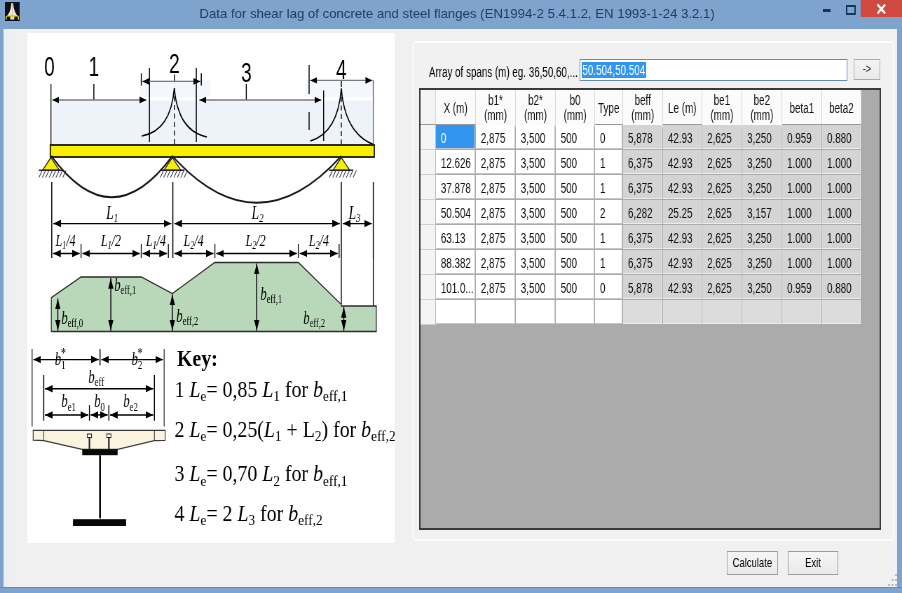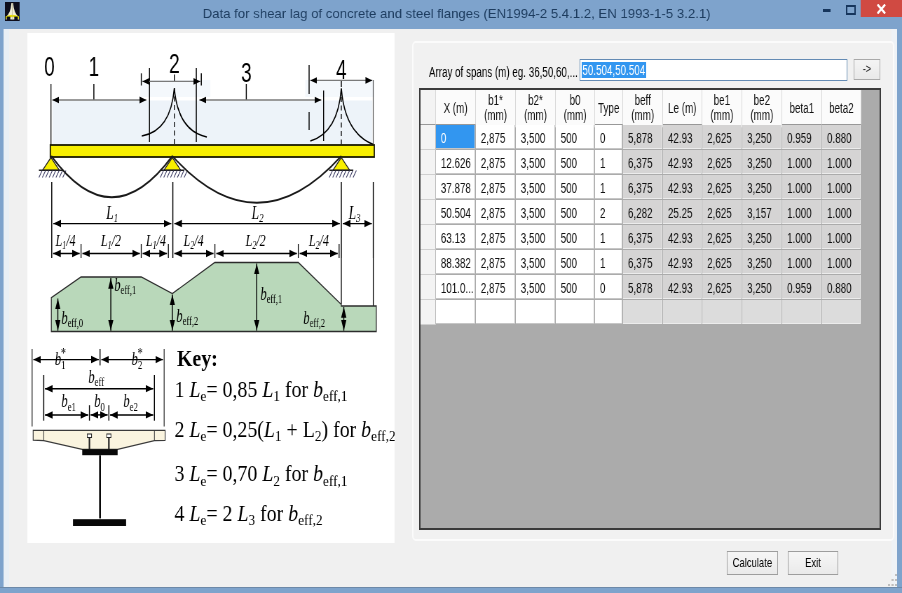--- a/index.html
+++ b/index.html
@@ -14,21 +14,21 @@
   <div class="abs" style="left:0;top:0;width:1287px;height:29px;background:#7ea3cc;border-bottom:1px solid #7e94b0;"></div>
   <div class="abs" style="left:0;top:29px;width:5px;height:564px;background:#7ea3cc;"></div>
   <div class="abs" style="left:1280px;top:29px;width:7px;height:564px;background:#7ea3cc;"></div>
   <div class="abs" style="left:0;top:587px;width:1287px;height:6px;background:#7ea3cc;border-top:1px solid #6d89a8;"></div>
 
   <div class="abs" style="left:5px;top:29px;width:1275px;height:558px;background:#f0f0f0;"></div>
   <div class="abs" style="left:5px;top:29px;width:8px;height:558px;background:#e9eff5;"></div>
   <div class="abs" style="left:1272px;top:29px;width:8px;height:558px;background:#eef2f6;"></div>
 
   <div class="abs" style="left:0;top:0;width:1287px;height:29px;line-height:27px;text-align:center;text-indent:7px;font-size:13.2px;color:#1d3c5f;">
-    <span style="display:inline-block;transform:scaleX(1.4266);white-space:nowrap;">Data for shear lag of concrete and steel flanges (EN1994-2 5.4.1.2, EN 1993-1-5 3.2.1)</span>
+    <span style="display:inline-block;transform:scaleX(1.4266);white-space:nowrap;">Data for shear lag of concrete and steel flanges (EN1994-2 5.4.1.2, EN 1993-1-24 3.2.1)</span>
   </div>
 
   <svg class="abs" style="left:7px;top:2px;" width="21" height="19" viewBox="0 0 21 19">
     <rect x="0" y="0" width="21" height="19" fill="#0e0e1c"></rect>
     <path d="M1 15 Q8 12 9.3 1 L11.7 1 Q13 12 20 15 L20 17.5 L1 17.5 Z" fill="#f2eed6"></path>
     <path d="M1 14.5 Q10.5 10.8 20 14.5 L20 17 Q10.5 12.8 1 17 Z" fill="#e6de00"></path>
     <rect x="2.6" y="14.6" width="5" height="4.4" fill="#0e0e1c"></rect>
     <rect x="13.4" y="14.6" width="5" height="4.4" fill="#0e0e1c"></rect>
     <path d="M10 1 L11 1 L10.8 17.5 L10.2 17.5 Z" fill="#b8b493"></path>
   </svg>

